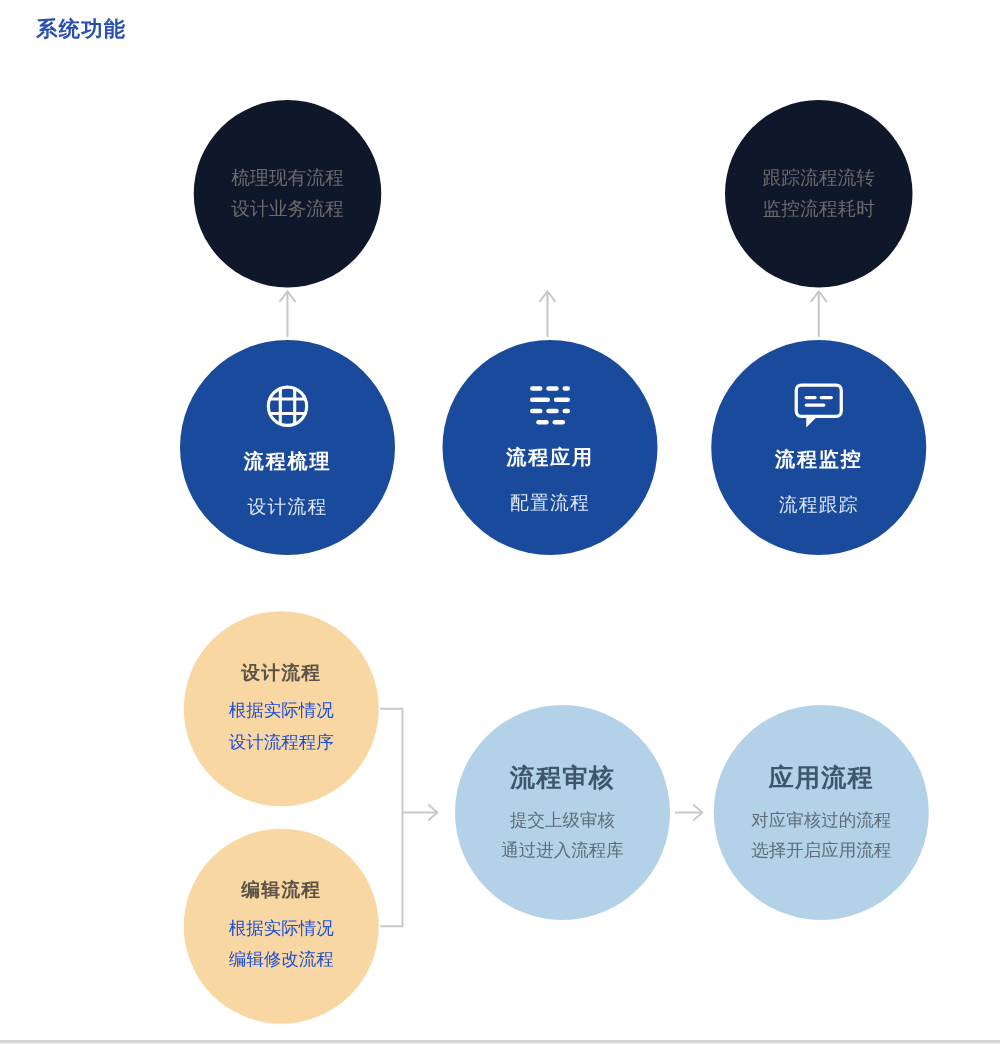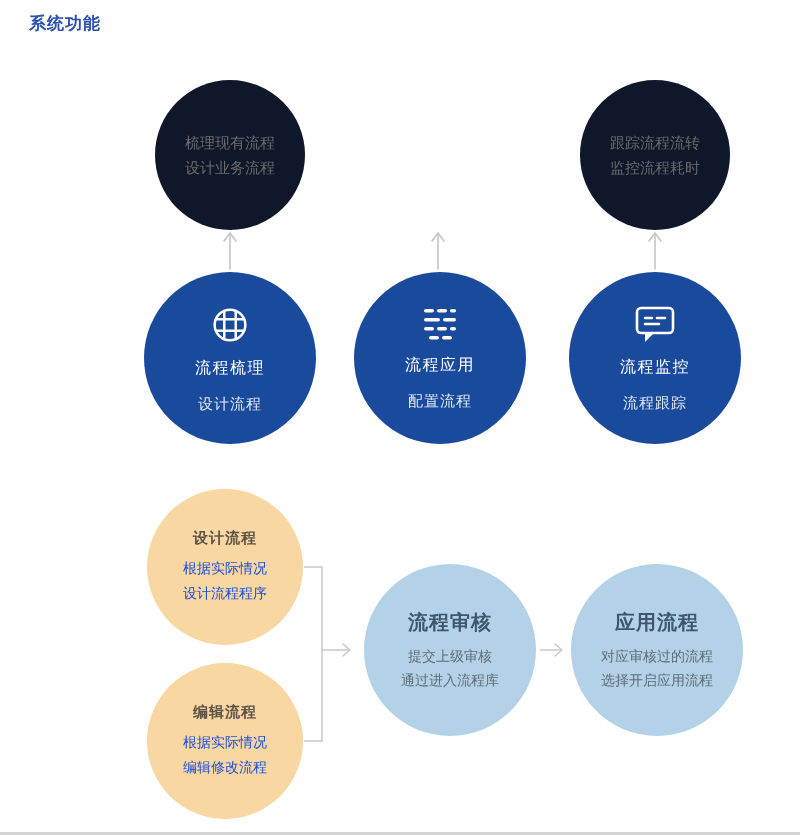--- a/index.html
+++ b/index.html
@@ -9,21 +9,21 @@
   .page-title{position:absolute;left:29px;top:12px;margin:0;font-size:17px;font-weight:bold;color:#2a4fae;letter-spacing:1px;}
 
   .circle{position:absolute;border-radius:50%;display:flex;flex-direction:column;align-items:center;justify-content:center;text-align:center;box-sizing:border-box;}
 
   .gray{width:150px;height:150px;background:#0f172a;color:#6b6b6b;font-size:15px;}
   .gray .line{line-height:25px;}
   .g1{left:155px;top:80px}.g2{left:362px;top:80px}.g3{left:580px;top:80px}
 
   .blue{width:172px;height:172px;background:#1a4a9c;color:#ffffff;}
   .blue .icon{margin-bottom:6px;}
-  .blue .title{font-size:16px;font-weight:normal;letter-spacing:1.5px;margin-bottom:16px;}
+  .blue .title{font-size:16px;font-weight:bold;letter-spacing:1.5px;margin-bottom:16px;}
   .blue .subtitle{font-size:15px;color:#dfe8f6;letter-spacing:1px;}
   .b1{left:144px;top:272px}.b2{left:354px;top:272px}.b3{left:569px;top:272px}
 
   .orange{width:156px;height:156px;background:#f9d7a2;}
   .orange .title{font-size:15px;font-weight:bold;color:#5c5347;letter-spacing:1px;margin-bottom:8px;}
   .orange .line{font-size:14px;color:#1d4ed8;line-height:25px;}
   .o1{left:147px;top:489px}.o2{left:147px;top:663px}
 
   .lightblue{width:172px;height:172px;background:#b3d2e8;}
   .lightblue .title{font-size:20px;font-weight:bold;color:#3d566b;letter-spacing:1px;margin-bottom:8px;}

